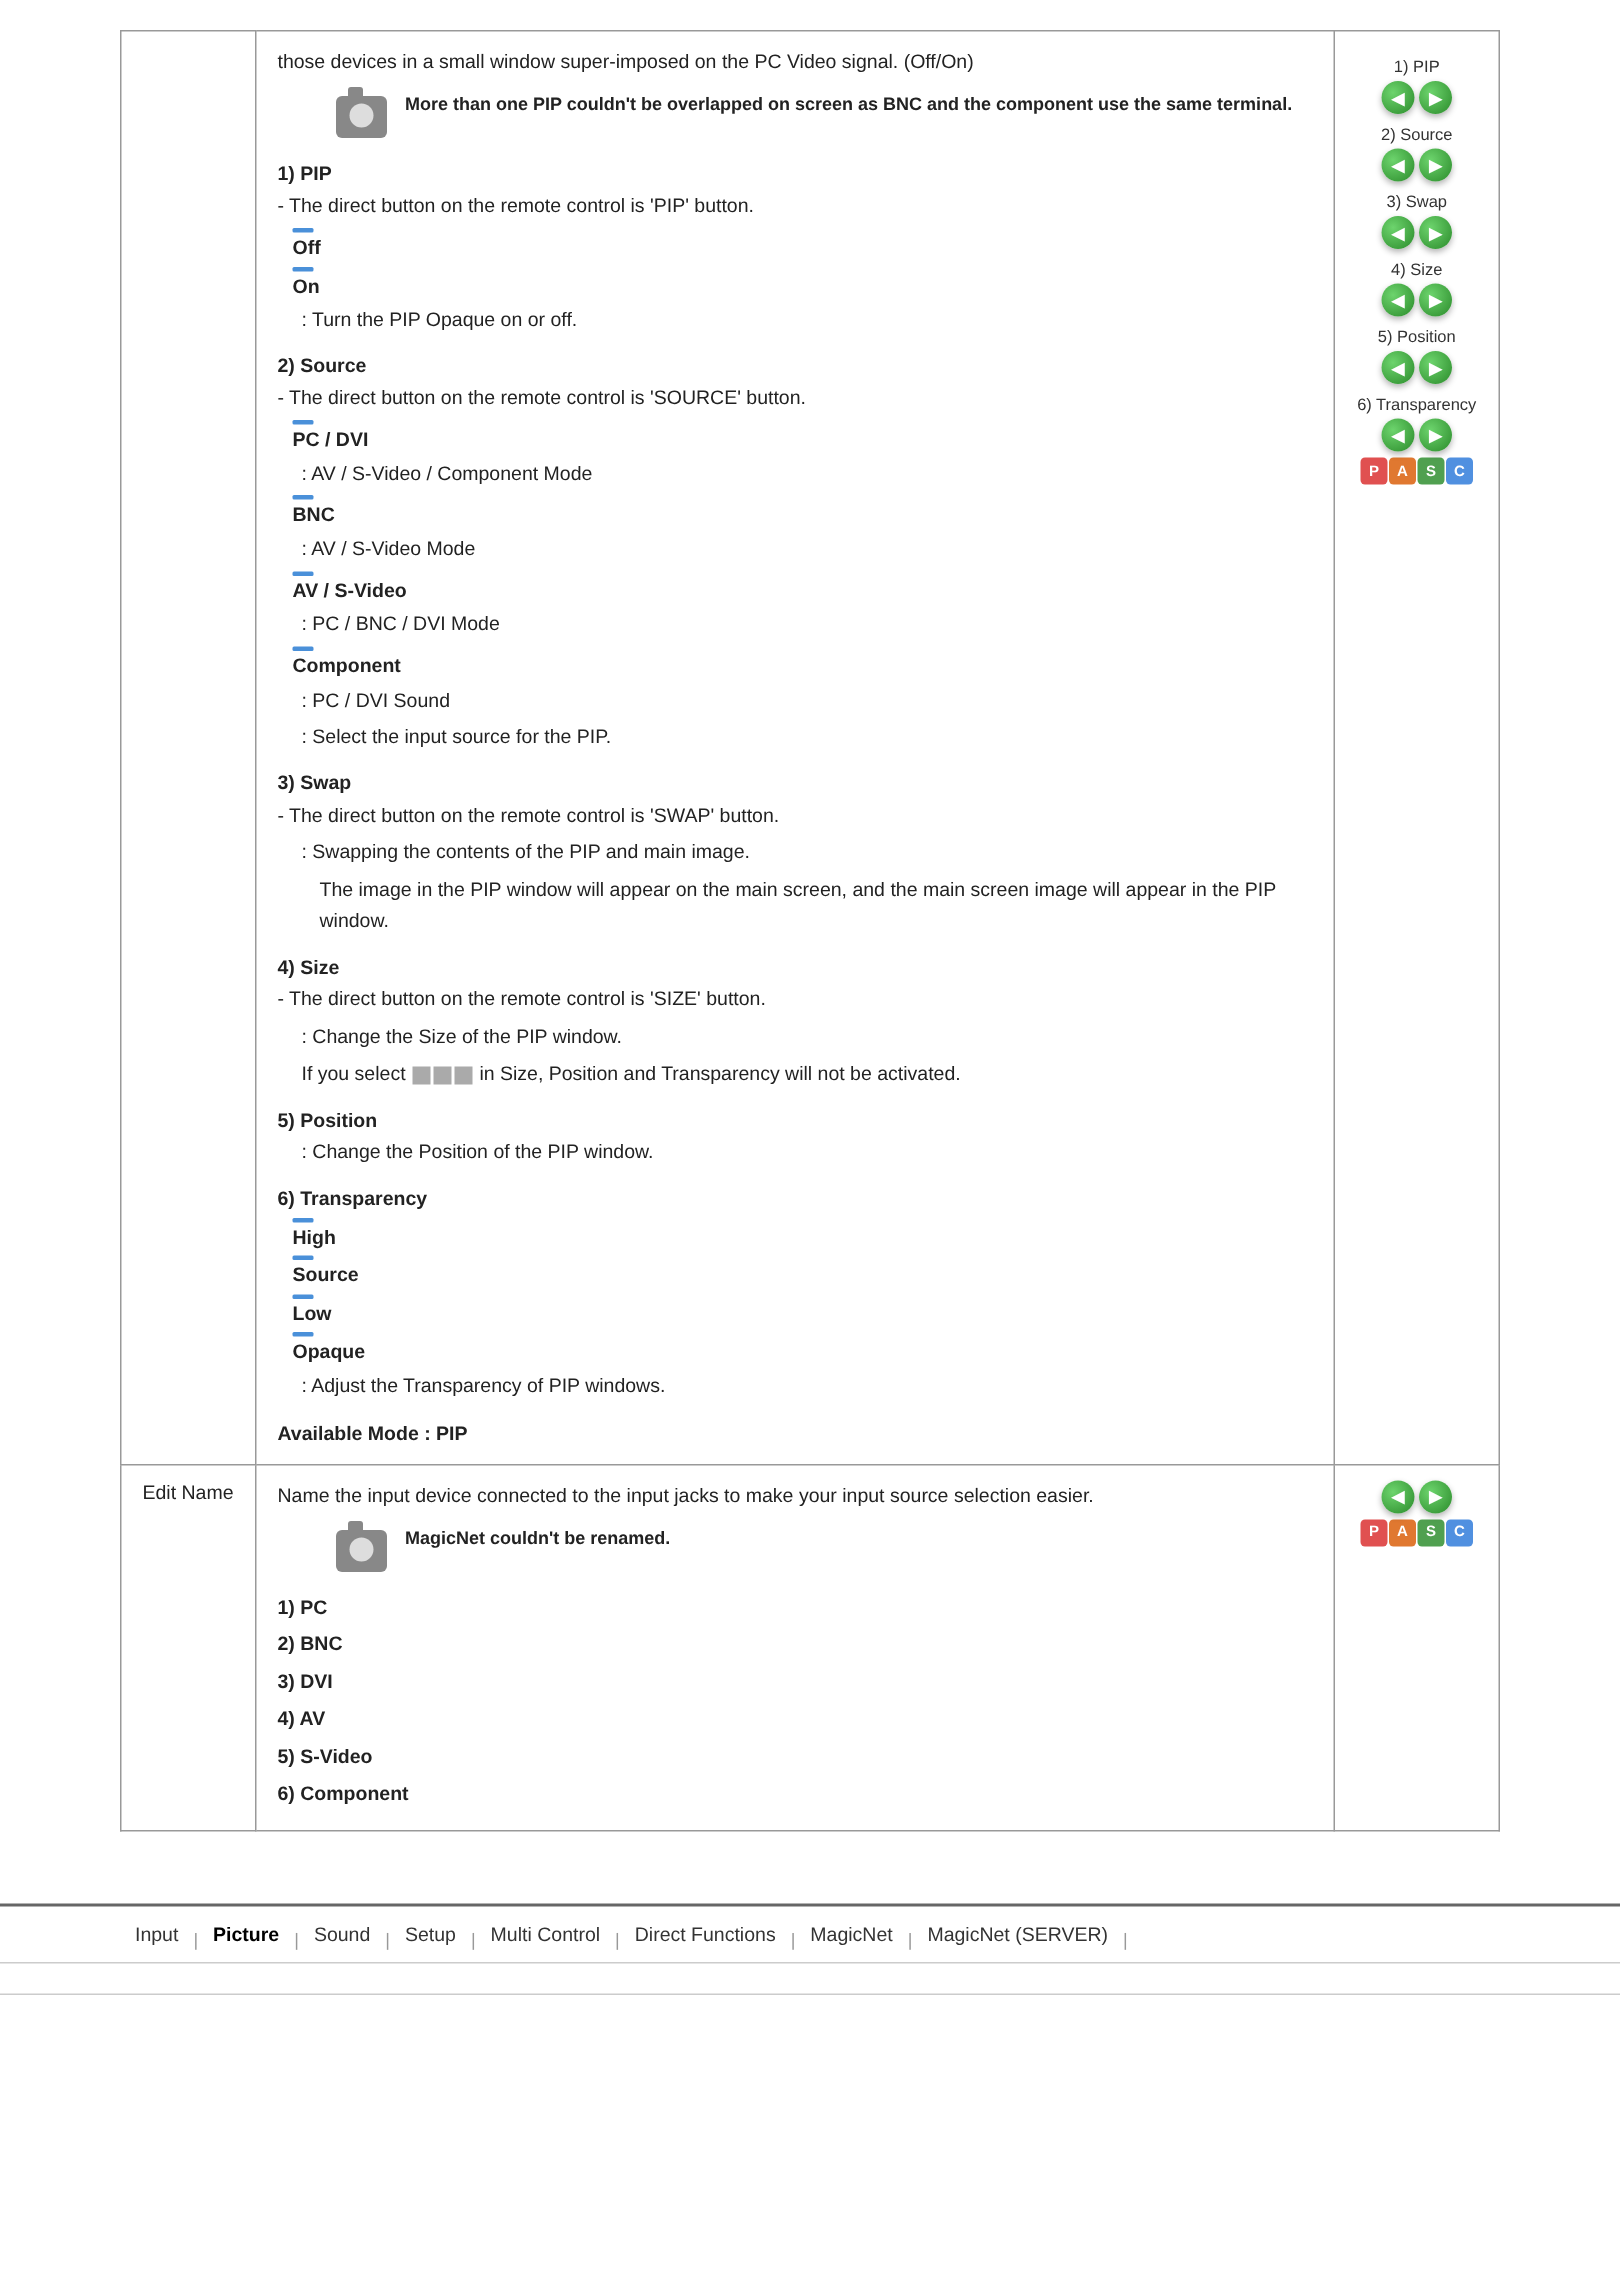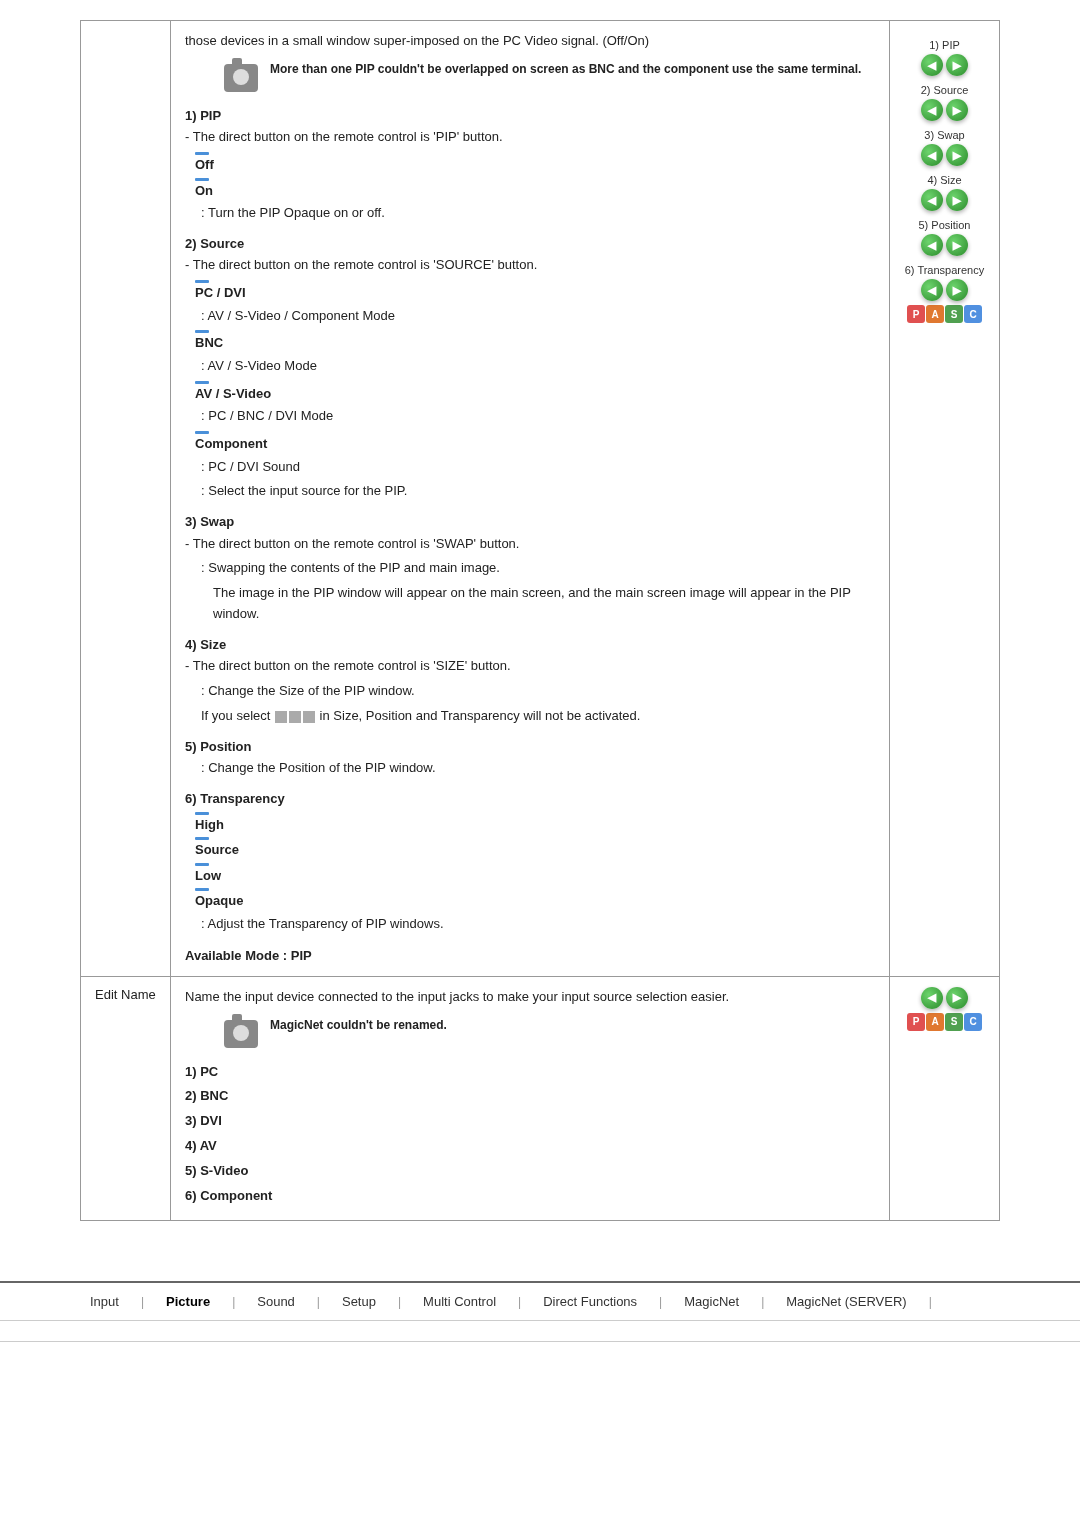--- a/index.html
+++ b/index.html
@@ -205,27 +205,27 @@
       color: white;
     }
 
     .pasc-p { background: #e05050; }
     .pasc-a { background: #e07830; }
     .pasc-s { background: #50a050; }
     .pasc-c { background: #5090e0; }
 
     
     .nav-bar {
-      margin-top: 60px;
+      margin-top: 48px;
       border-top: 2px solid #666;
       border-bottom: 1px solid #ccc;
       padding: 8px 80px;
       display: flex;
-      align-items: center;
-      gap: 12px;
+      align-items: flex-end;
+      gap: 0;
       font-size: 13px;
     }
 
     .nav-item {
       padding: 3px 10px;
       color: #333;
       cursor: pointer;
       white-space: nowrap;
     }
 

